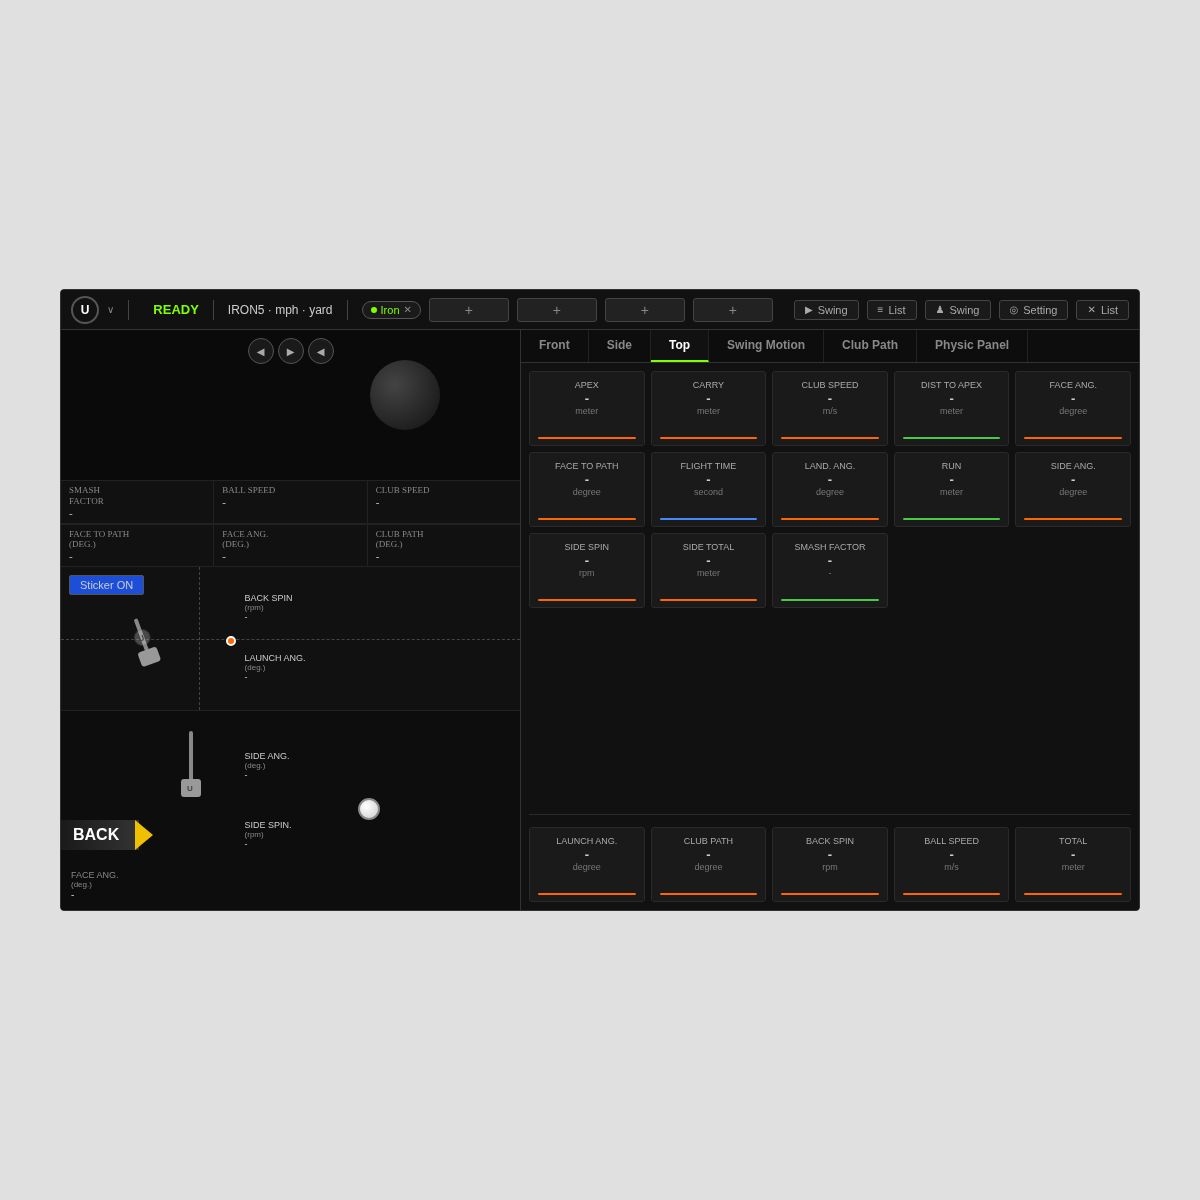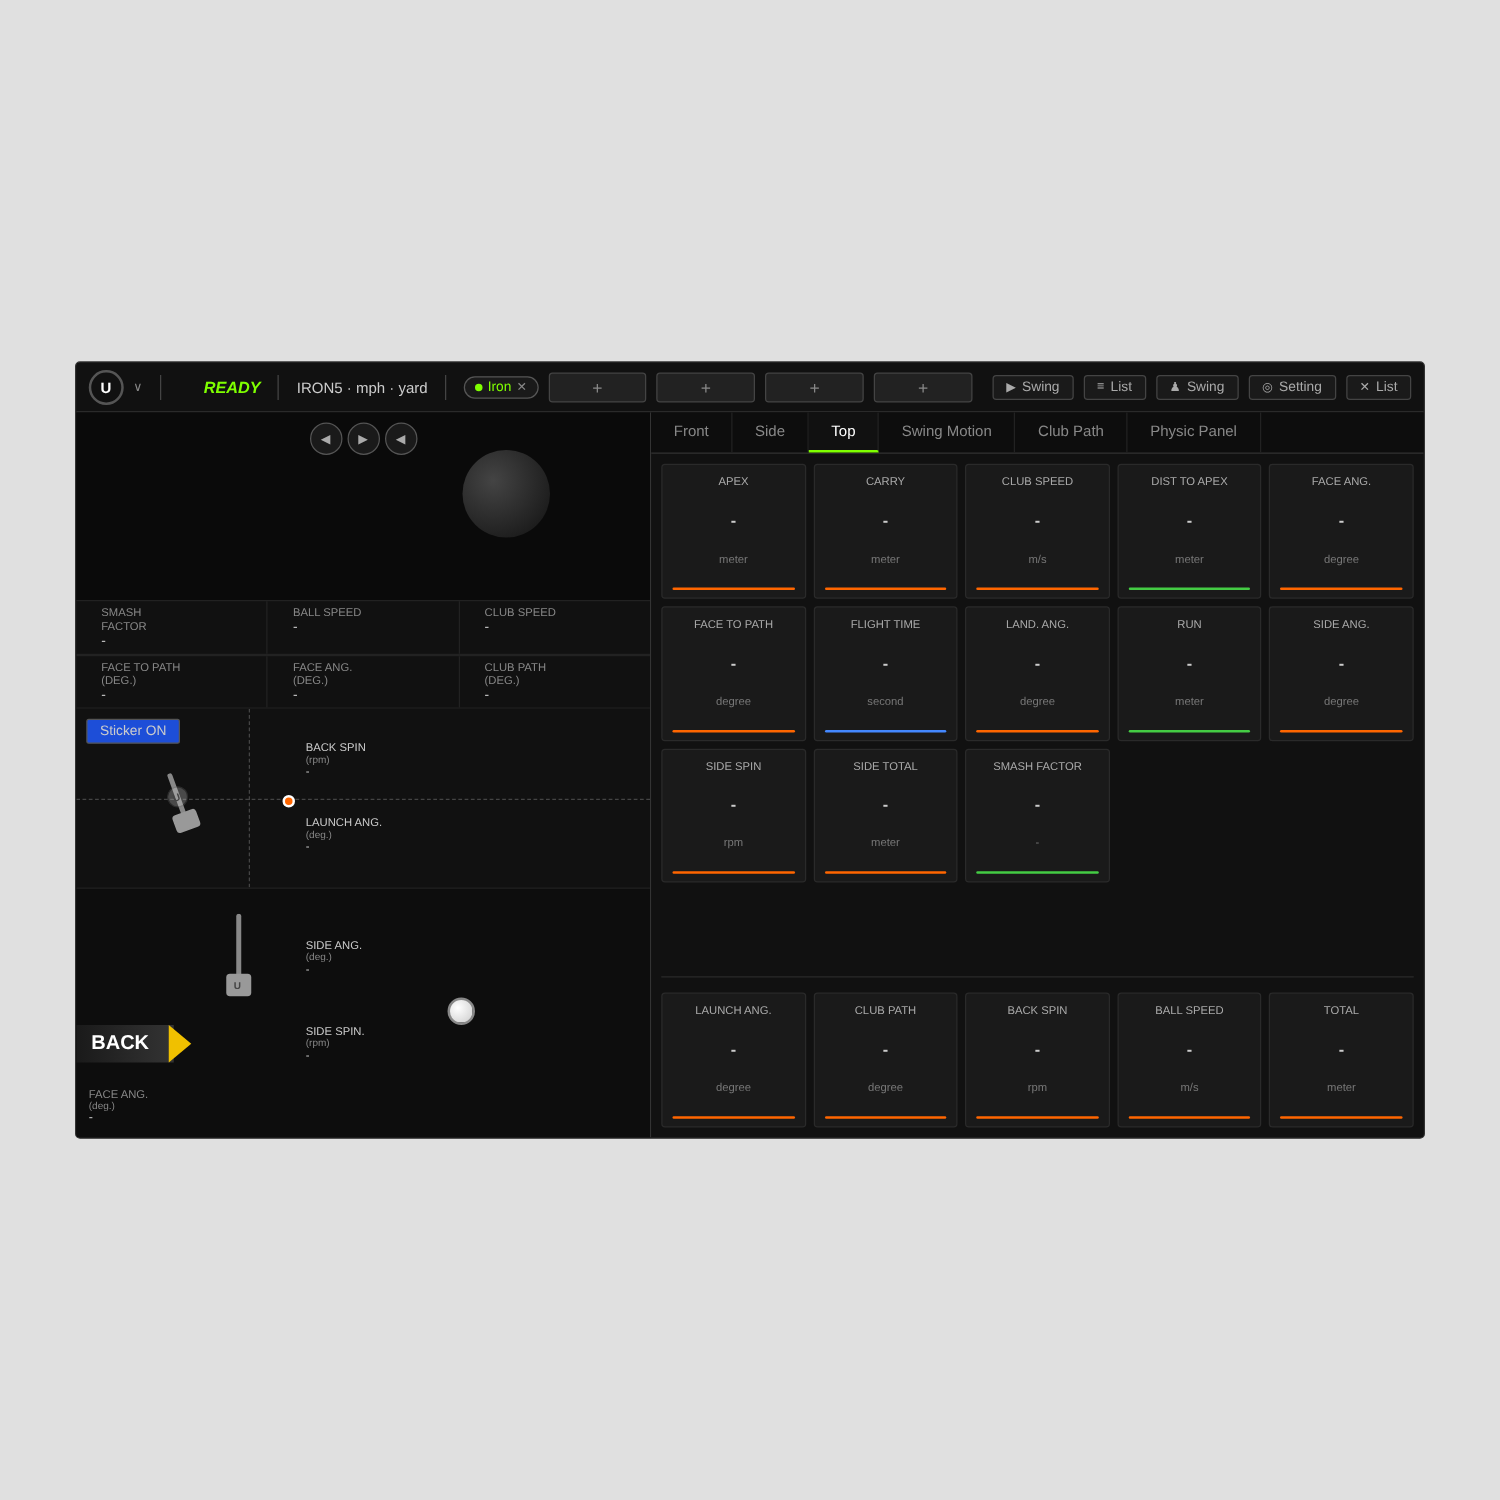--- a/index.html
+++ b/index.html
@@ -43,22 +43,21 @@
     }
     .header-dropdown {
       color: #888;
       font-size: 10px;
       cursor: pointer;
     }
     .header-status {
       color: #7fff00;
       font-weight: bold;
       font-size: 13px;
-      margin-left: 20px;
-      font-style: italic;
+      margin-left: 10px;
     }
     .header-divider {
       width: 1px;
       height: 20px;
       background: #444;
       margin: 0 6px;
     }
     .header-title {
       color: #ccc;
       font-size: 12px;
@@ -169,22 +168,23 @@
     }
 
     
     .stats-row {
       display: flex;
       border-top: 1px solid #222;
       border-bottom: 1px solid #222;
     }
     .stat-cell {
       flex: 1;
-      padding: 4px 20px;
+      padding: 4px 8px;
       border-right: 1px solid #222;
+      font-family: Liberation Serif, serif;
     }
     .stat-cell:last-child { border-right: none; }
     .stat-label {
       color: #888;
       font-size: 9px;
       text-transform: uppercase;
       line-height: 1.2;
     }
     .stat-value {
       color: #ccc;
@@ -296,20 +296,21 @@
       background: #111;
       display: flex;
       flex-direction: column;
     }
 
     
     .tabs-row {
       display: flex;
       border-bottom: 1px solid #333;
       background: #0d0d0d;
+      font-weight: bold;
     }
     .tab {
       padding: 8px 18px;
       color: #888;
       font-size: 12px;
       cursor: pointer;
       border-right: 1px solid #222;
       white-space: nowrap;
     }
     .tab.active {
@@ -329,21 +330,21 @@
       align-content: start;
     }
     .data-card {
       background: #1a1a1a;
       border: 1px solid #2a2a2a;
       border-radius: 3px;
       padding: 8px 8px 6px;
       display: flex;
       flex-direction: column;
       align-items: center;
-      gap: 18px;
+      gap: 0;
       min-height: 75px;
     }
     .card-title {
       color: #aaa;
       font-size: 9px;
       text-align: center;
       text-transform: uppercase;
       line-height: 1.2;
     }
     .card-value {

